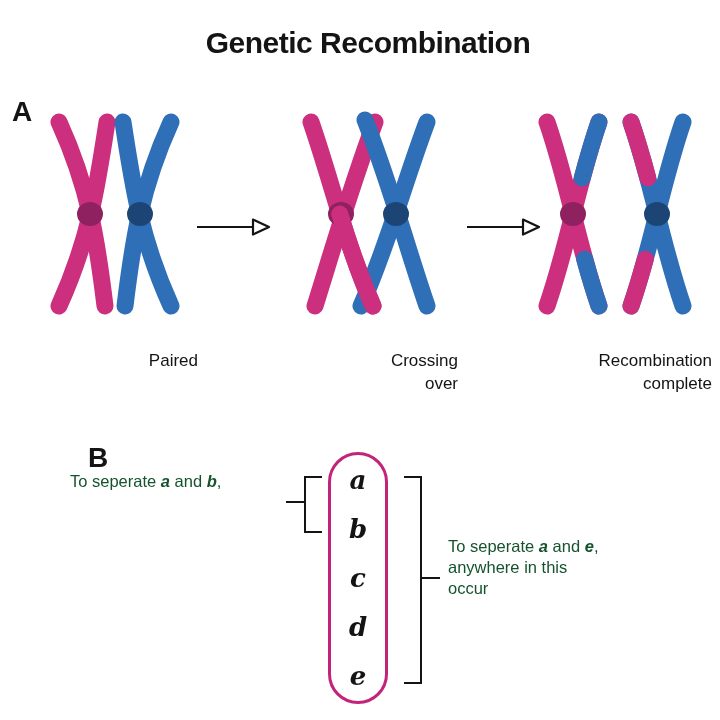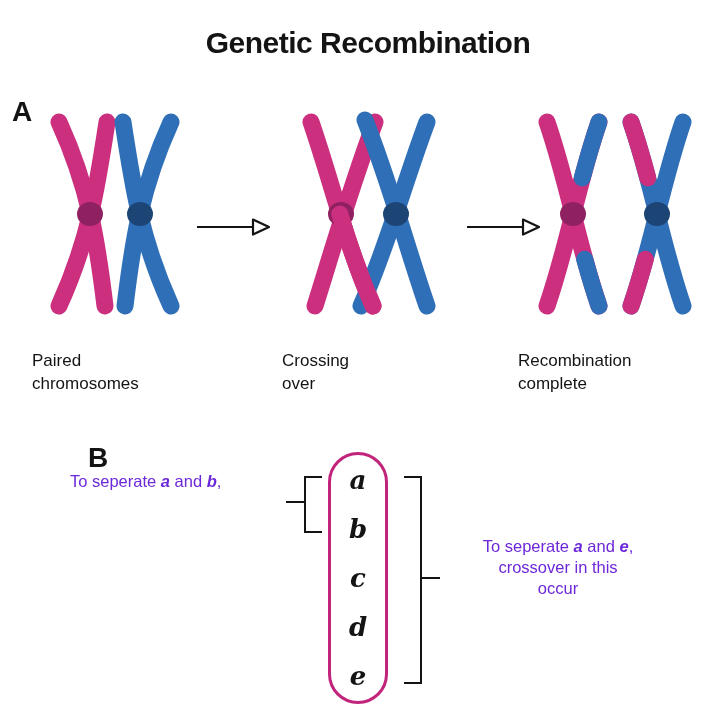--- a/index.html
+++ b/index.html
@@ -12,41 +12,41 @@
   #label-b{left:88px;top:442px;}
   .panel{position:absolute;top:108px;}
   #panel1{left:35px;}
   #panel2{left:285px;}
   #panel3{left:525px;}
   .strand{fill:none;stroke-width:17;stroke-linecap:round;}
   .tipseg{fill:none;stroke-width:17;stroke-linecap:round;}
   .arrow{position:absolute;top:212px;}
   #arrow1{left:196px;}
   #arrow2{left:466px;}
-  .caption{position:absolute;top:349px;text-align:left;font-size:17px;line-height:23px;}
+  .caption{position:absolute;top:349px;text-align:right;font-size:17px;line-height:23px;}
   #caption1{left:32px;width:166px;}
   #caption2{left:282px;width:176px;}
   #caption3{left:518px;width:194px;}
   .pill{position:absolute;left:328px;top:452px;width:60px;height:252px;
         border:3px solid #c2247c;border-radius:34px;box-sizing:border-box;
         display:flex;flex-direction:column;justify-content:space-around;align-items:center;
         background:#ffffff;}
   .gene-letter{font-family:"DejaVu Serif",serif;font-style:italic;font-weight:bold;
                font-size:26px;line-height:1;color:#141414;}
   .bracket{position:absolute;}
   #bracket-ab{left:304px;top:476px;width:16px;height:53px;
               border-left:2px solid #141414;border-top:2px solid #141414;border-bottom:2px solid #141414;}
   #bracket-ae{left:404px;top:476px;width:16px;height:204px;
               border-right:2px solid #141414;border-top:2px solid #141414;border-bottom:2px solid #141414;}
   .connector{position:absolute;height:2px;background:#141414;}
   #connector-left{left:286px;top:501px;width:18px;}
   #connector-right{left:420px;top:577px;width:20px;}
-  .note{position:absolute;font-size:16.5px;line-height:21px;color:#6d28d9;}
+  .note{position:absolute;font-size:16.5px;line-height:21px;color:#14532d;}
   #note-left{left:70px;top:471px;width:212px;text-align:left;}
-  #note-right{left:448px;top:536px;width:220px;text-align:center;}
+  #note-right{left:448px;top:536px;width:220px;text-align:left;}
   .gene{font-weight:bold;font-style:italic;}
 </style>
 </head>
 <body>
 
 <div class="canvas">
 
   <h1 class="title">Genetic Recombination</h1>
 
   <div class="big-label" id="label-a">A</div>
@@ -100,21 +100,20 @@
       <path class="strand" d="M 106,14 C 128,78 136,134 158,198" stroke="#2f6fb7"></path>
       <path class="strand" d="M 158,14 C 136,78 128,134 106,198" stroke="#2f6fb7"></path>
       <ellipse cx="132" cy="106" rx="13" ry="12" fill="#1c4576"></ellipse>
       <path class="tipseg" d="M 106,14 C 112.6,33.2 117.9,51.7 122.8,69.9" stroke="#cb2f7e"></path>
       <path class="tipseg" d="M 120.3,151.3 C 116.1,166.5 111.5,182 106,198" stroke="#cb2f7e"></path>
     </g>
   </svg>
 
   <div class="caption" id="caption1">
     <div>Paired</div>
-    <div>chromosomes</div>
   </div>
   <div class="caption" id="caption3">
     <div>Recombination</div>
     <div>complete</div>
   </div>
   <div class="caption" id="caption2">
     <div>Crossing</div>
     <div>over</div>
   </div>
 
@@ -133,17 +132,17 @@
 
   <div class="bracket" id="bracket-ae" style="border-color: rgb(20, 20, 20);"></div>
   <div class="connector" id="connector-right" style="background-color: rgb(20, 20, 20);"></div>
 
   <div class="note" id="note-left">
     <div><span>To seperate </span><span class="gene">a</span><span> and </span><span class="gene">b</span><span>,</span></div>
   </div>
 
   <div class="note" id="note-right">
     <div><span>To seperate </span><span class="gene">a</span><span> and </span><span class="gene">e</span><span>,</span></div>
-    <div>crossover in this</div>
+    <div>anywhere in this</div>
     <div>occur</div>
   </div>
 
 </div>
 
 </body></html>

